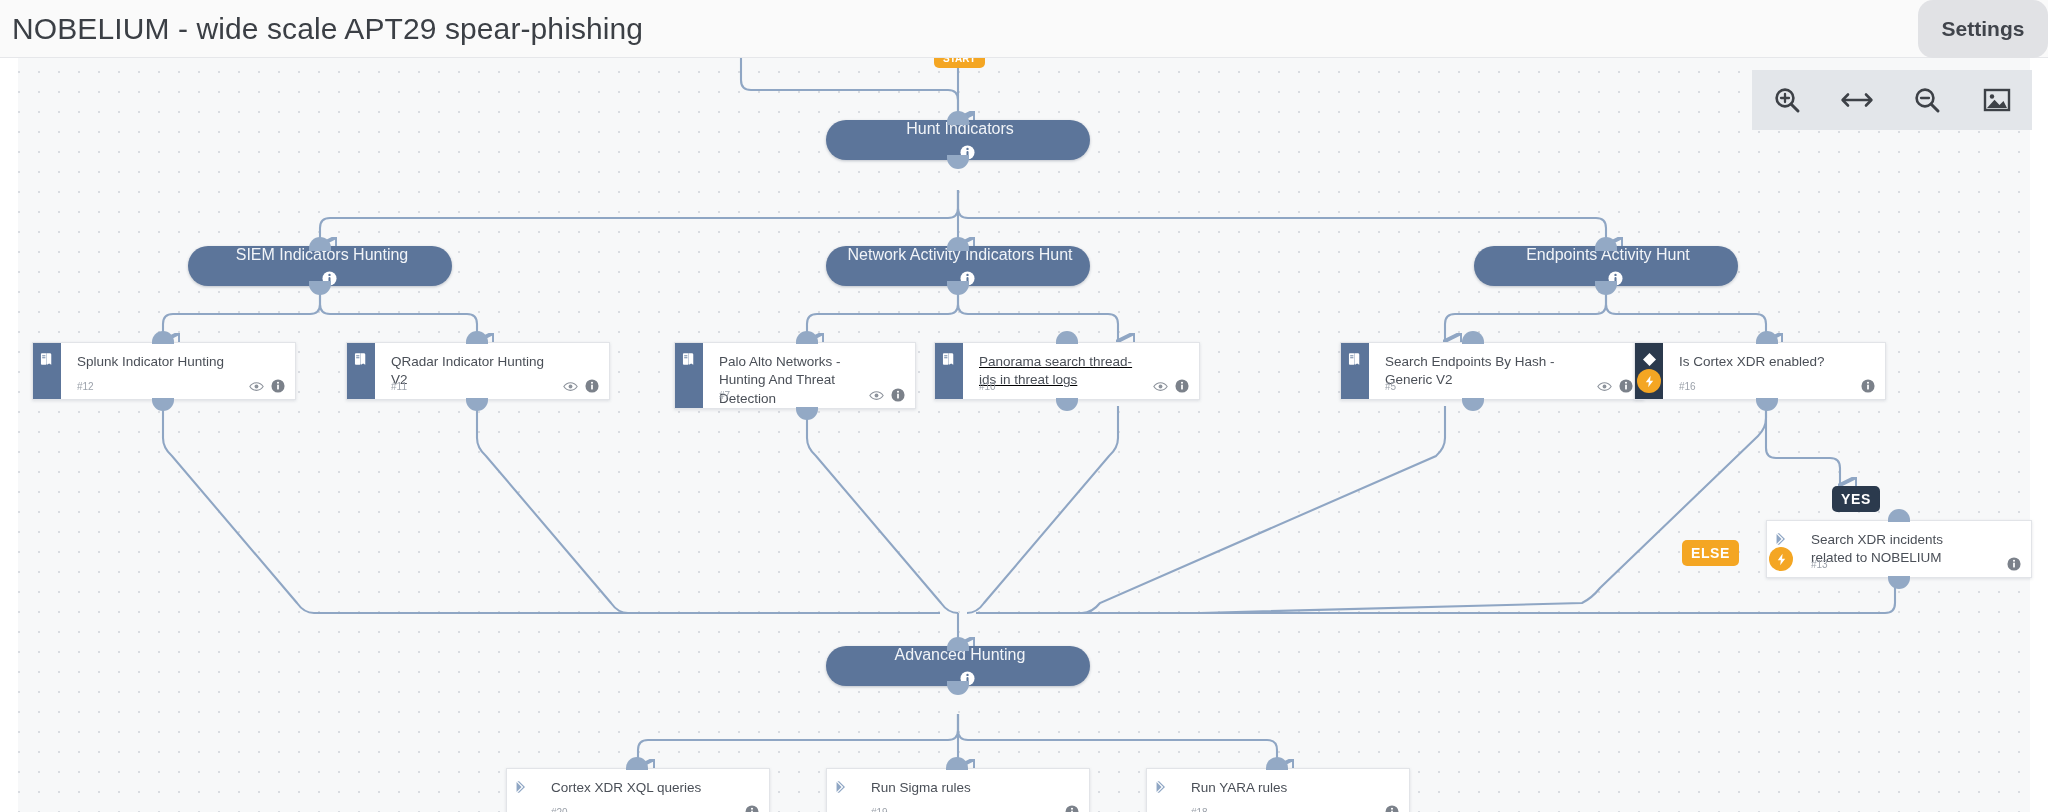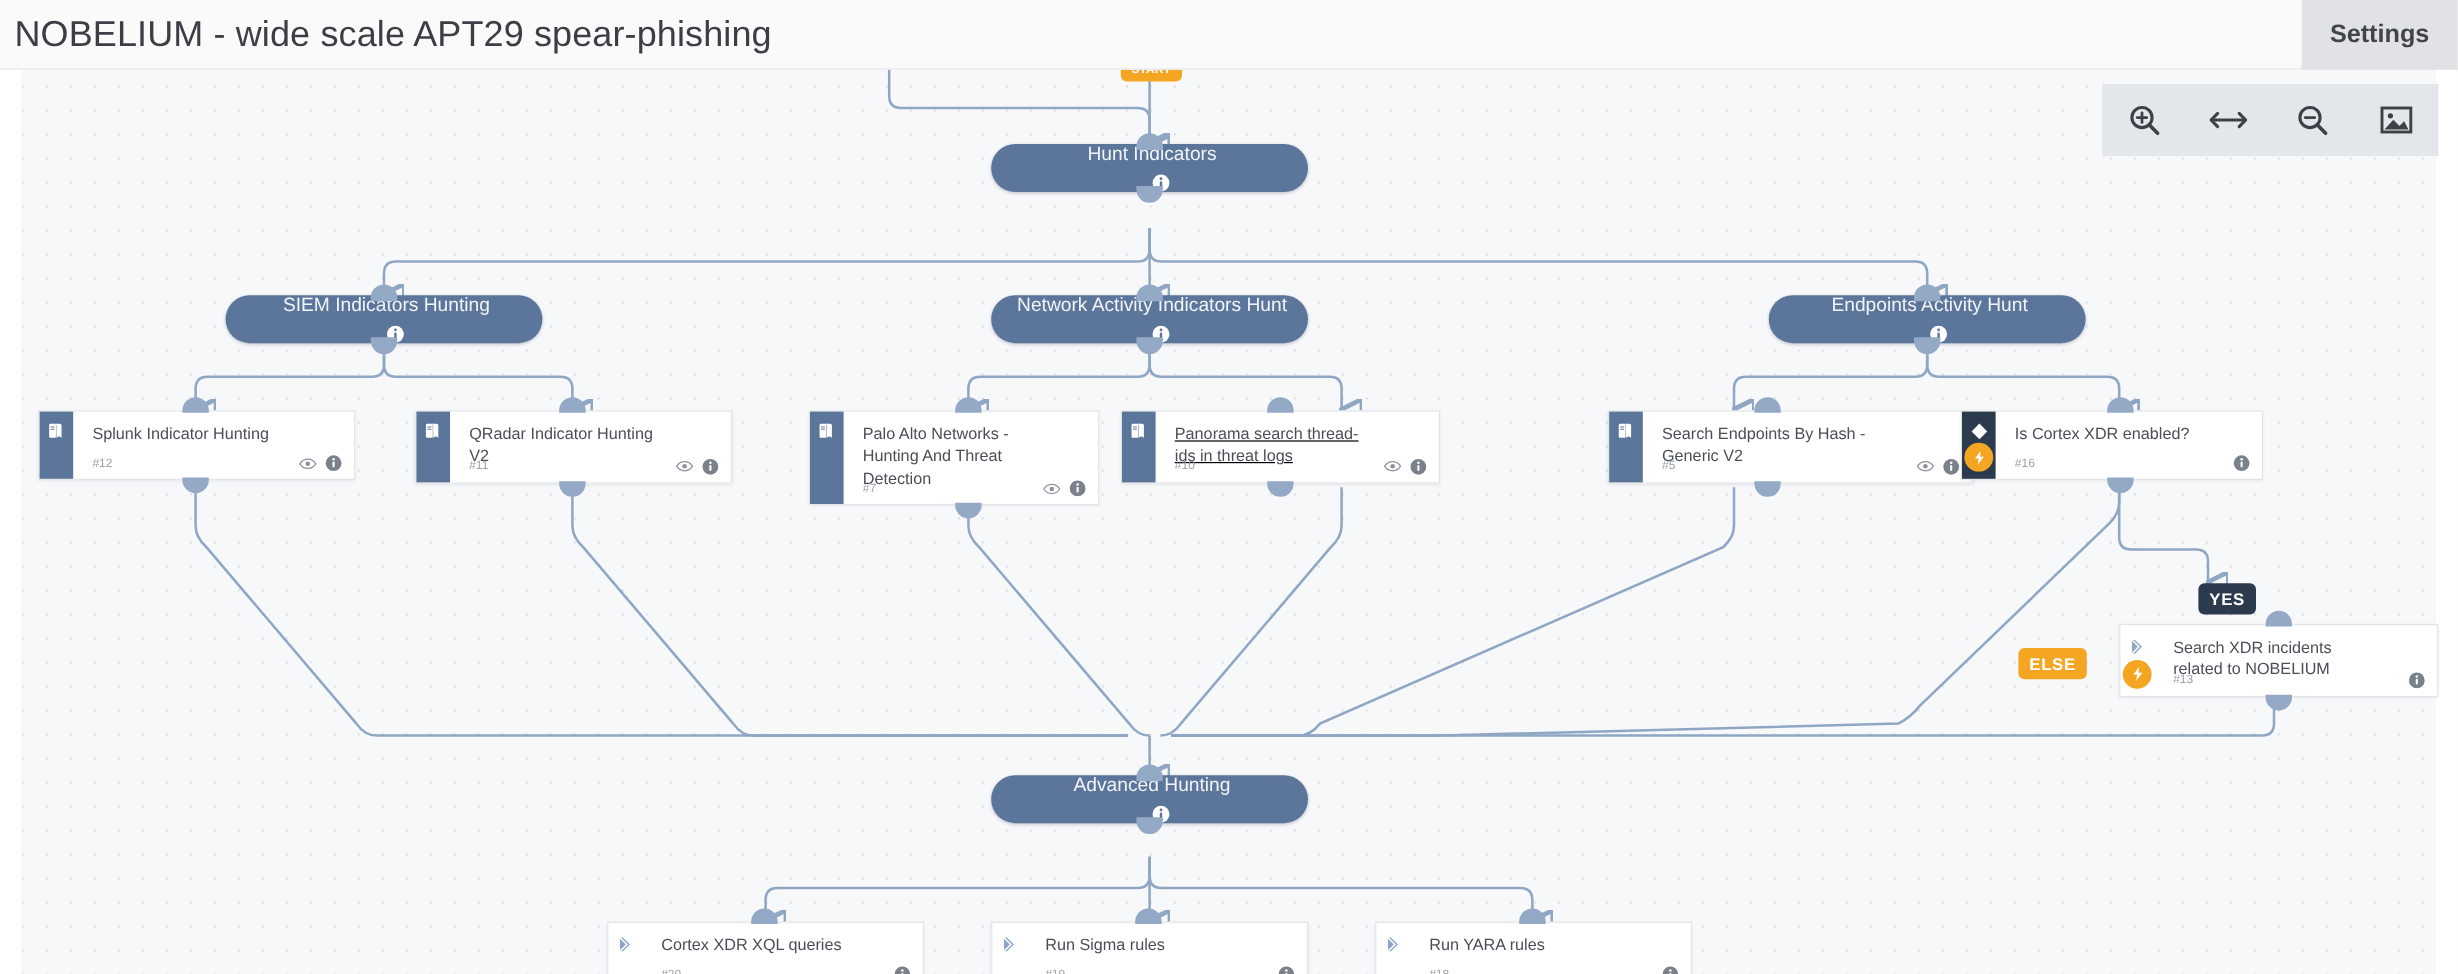--- a/index.html
+++ b/index.html
@@ -24,21 +24,21 @@
     font-size: 30px; color: #3b3f45; font-weight: 400;
     margin-left: 12px; letter-spacing: 0.1px;
     white-space: nowrap;
   }
   .settings-btn {
     position: absolute; right: 0; top: 0;
     height: 58px; min-width: 130px;
     background: #e1e2e5;
     display: flex; align-items: center; justify-content: center;
     font-size: 21px; color: #40444b; font-weight: 700;
-    padding: 0 22px; cursor: pointer;
+    padding: 0 22px; cursor: pointer; border-radius: 15px;
   }
 
   
   .canvas {
     position: absolute; left: 0; top: 58px;
     width: 2048px; height: 754px;
     background-color: #f7f8f9;
     background-image: radial-gradient(circle, #d9dce1 1.1px, transparent 1.2px);
     background-size: 20px 20px;
     background-position: 9px 4px;
@@ -113,21 +113,21 @@
     width: 28px; flex: 0 0 28px;
     background: #5c759a;
     display: flex; flex-direction: column;
     align-items: center;
     padding-top: 8px;
   }
   .card-stripe.none { background: transparent; width: 28px; flex: 0 0 28px; }
   .card-stripe.cond { background: #2b3a4d; }
   .card-body {
     flex: 1; position: relative;
-    padding: 10px 12px 12px 16px;
+    padding: 10px 12px 0 16px;
   }
   .card-title {
     font-size: 13.5px; color: #4a4f57; line-height: 1.36;
     padding-right: 38px;
   }
   .card-footer {
     position: absolute; left: 16px; right: 10px; bottom: 6px;
     display: flex; align-items: center;
   }
   .card-id { font-size: 10px; color: #9ba1aa; flex: 1; }

